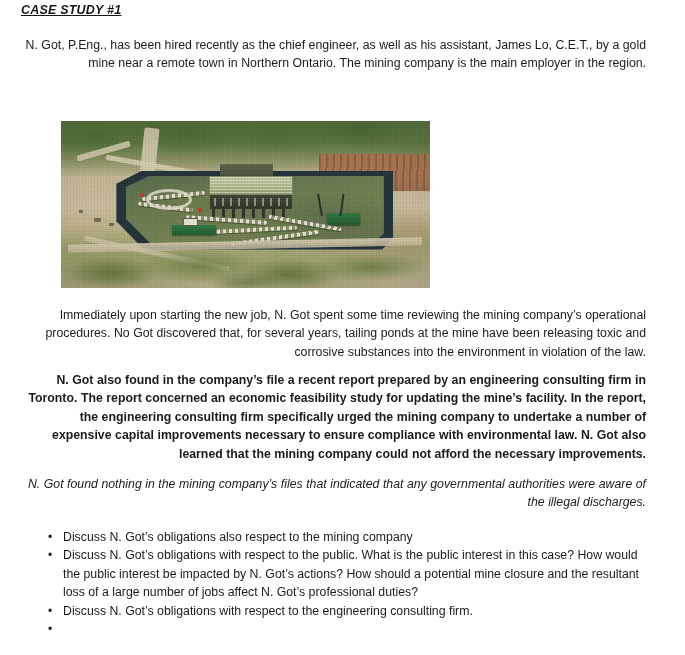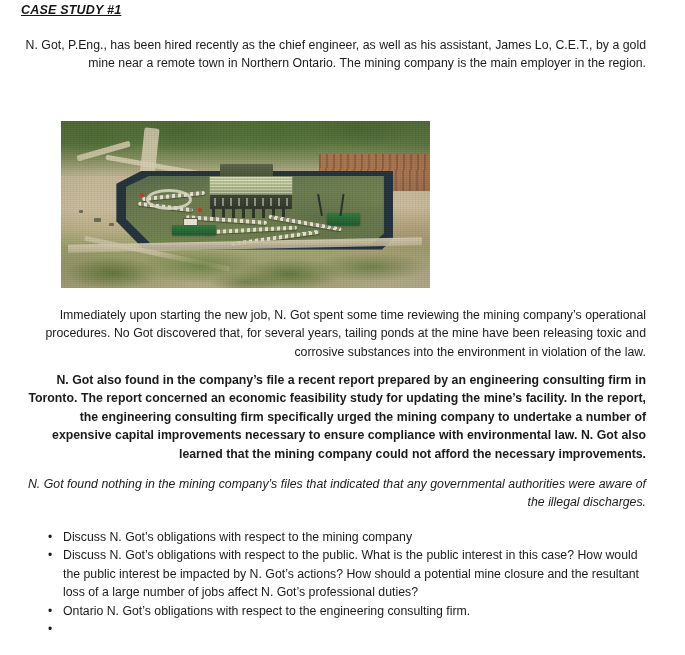--- a/index.html
+++ b/index.html
@@ -369,29 +369,29 @@
 
   <div class="para" id="para-review">Immediately upon starting the new job, N. Got spent some time reviewing the mining company’s operational procedures.  No Got discovered that, for several years, tailing ponds at the mine have been releasing toxic and corrosive substances into the environment in violation of the law.</div>
 
   <div class="para" id="para-report">N. Got also found in the company’s file a recent report prepared by an engineering consulting firm in Toronto.  The report concerned an economic feasibility study for updating the mine’s facility.  In the report, the engineering consulting firm specifically urged the mining company to undertake a number of expensive capital improvements necessary to ensure compliance with environmental law.  N. Got also learned that the mining company could not afford the necessary improvements.</div>
 
   <div class="para" id="para-authorities">N. Got found nothing in the mining company’s files that indicated that any governmental authorities were aware of the illegal discharges.</div>
 
   <ul class="bullets">
     <li>
       <span class="dot">•</span>
-      <span>Discuss N. Got’s obligations with respect to the mining company</span>
+      <span>Discuss N. Got’s obligations also respect to the mining company</span>
     </li>
     <li>
       <span class="dot">•</span>
       <span>Discuss N. Got’s obligations with respect to the public.  What is the public interest in this case?  How would the public interest be impacted by N. Got’s actions?  How should a potential mine closure and the resultant loss of a large number of jobs affect N. Got’s professional duties?</span>
     </li>
     <li>
       <span class="dot">•</span>
-      <span>Ontario N. Got’s obligations with respect to the engineering consulting firm.</span>
+      <span>Discuss N. Got’s obligations with respect to the engineering consulting firm.</span>
     </li>
     <li class="empty-item">
       <span class="dot">•</span>
       <span></span>
     </li>
   </ul>
 
 </div>
 
 </body></html>

